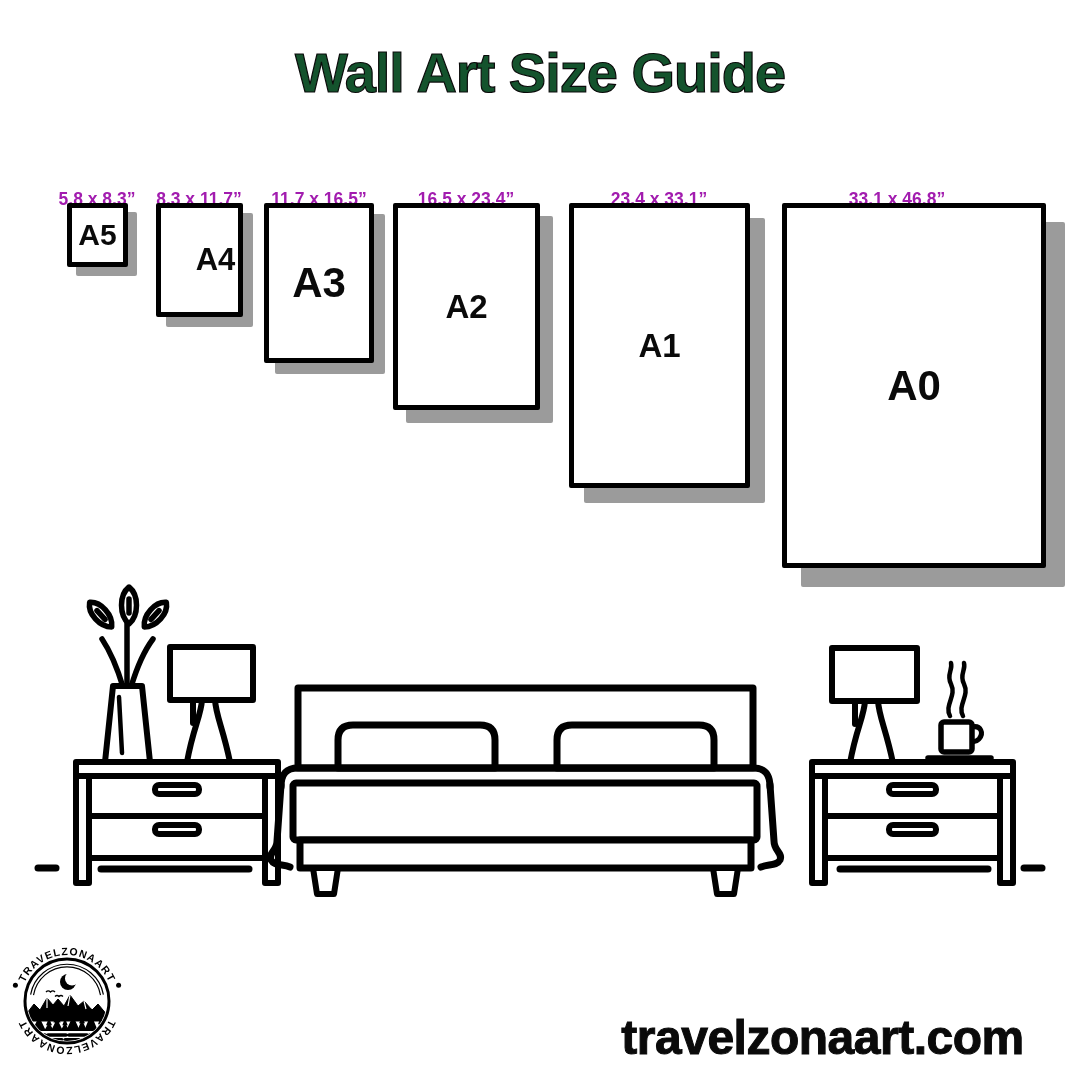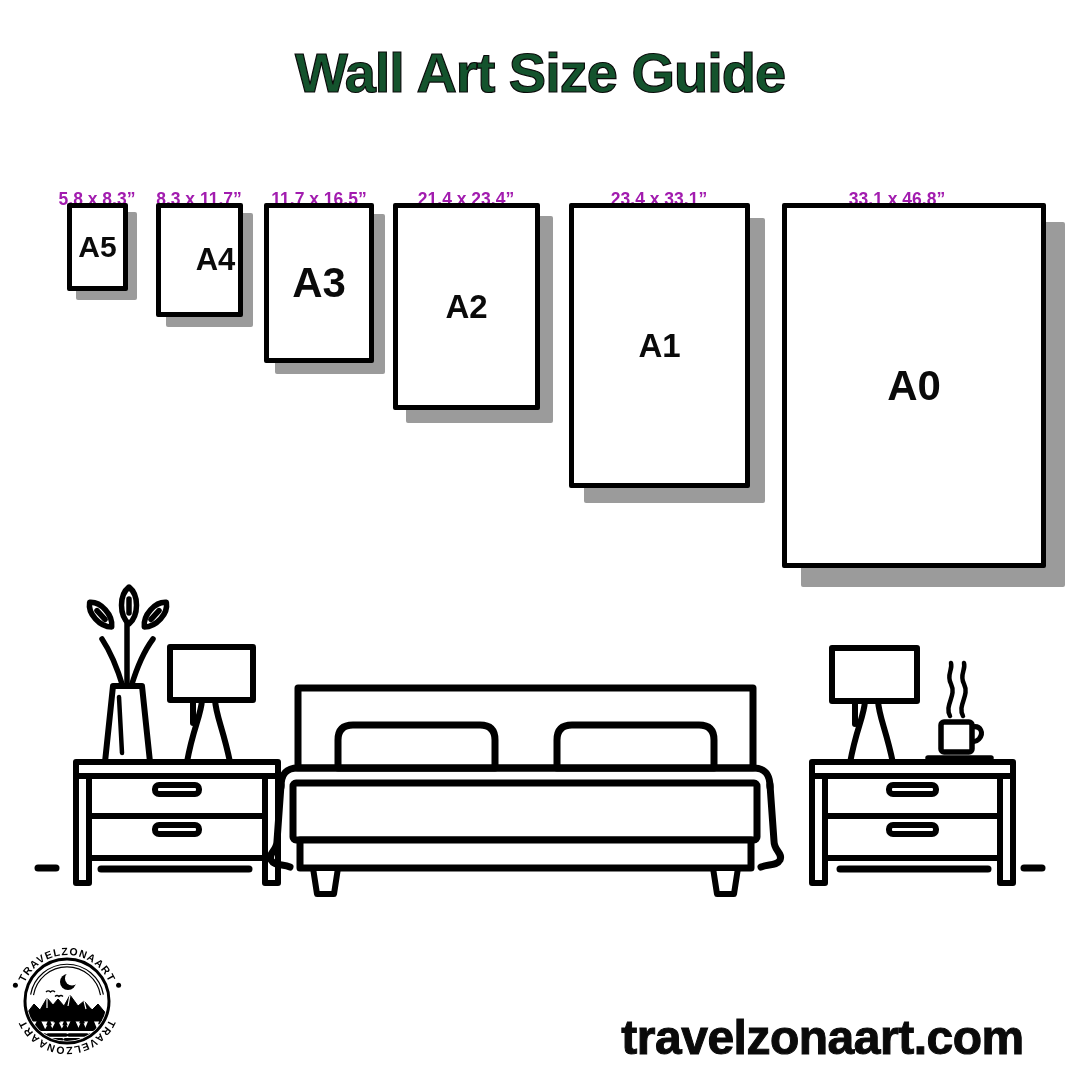--- a/index.html
+++ b/index.html
@@ -15,21 +15,21 @@
   .dim-label{
     position:absolute;top:177px;width:160px;text-align:center;
     font-size:17.5px;font-weight:700;color:#a21caf;margin-top:12px;
   }
   .paper{
     position:absolute;top:203px;box-sizing:border-box;background:#fff;
     border:5px solid #000;border-radius:2px;
     display:flex;align-items:center;justify-content:center;
     font-weight:700;color:#0a0a0a;
   }
-  .a5{left:67px;width:61px;height:88px;box-shadow:9px 9px 0 #9b9b9b;font-size:30px;}
+  .a5{left:67px;width:61px;height:64px;box-shadow:9px 9px 0 #9b9b9b;font-size:30px;}
   .a4{left:156px;width:87px;height:114px;box-shadow:10px 10px 0 #9b9b9b;font-size:31px;padding-left:32px;}
   .a3{left:264px;width:110px;height:160px;box-shadow:11px 11px 0 #9b9b9b;font-size:42px;}
   .a2{left:393px;width:147px;height:207px;box-shadow:13px 13px 0 #9b9b9b;font-size:33px;}
   .a1{left:569px;width:181px;height:285px;box-shadow:15px 15px 0 #9b9b9b;font-size:33px;}
   .a0{left:782px;width:264px;height:365px;box-shadow:19px 19px 0 #9b9b9b;font-size:42px;}
   .l5{left:17px;} .l4{left:119px;} .l3{left:239px;} .l2{left:386px;} .l1{left:579px;} .l0{left:817px;}
   .scene{position:absolute;left:0;top:575px;width:1080px;height:330px;}
   .logo{position:absolute;left:2px;top:935px;width:130px;height:130px;}
   .logo-arc-text{font-family:"Liberation Sans",sans-serif;font-size:10.5px;font-weight:700;
     letter-spacing:1.1px;fill:#000;}
@@ -42,21 +42,21 @@
 </head>
 <body>
 
 <div class="canvas">
 
   <div class="title">Wall Art Size Guide</div>
 
   <div class="dim-label l5">5.8 x 8.3”</div>
   <div class="dim-label l4">8.3 x 11.7”</div>
   <div class="dim-label l3">11.7 x 16.5”</div>
-  <div class="dim-label l2">21.4 x 23.4”</div>
+  <div class="dim-label l2">16.5 x 23.4”</div>
   <div class="dim-label l1">23.4 x 33.1”</div>
   <div class="dim-label l0">33.1 x 46.8”</div>
 
   <div class="paper a5">
       <span>A5</span>
     </div>
   <div class="paper a4">
       <span>A4</span>
     </div>
   <div class="paper a3">

